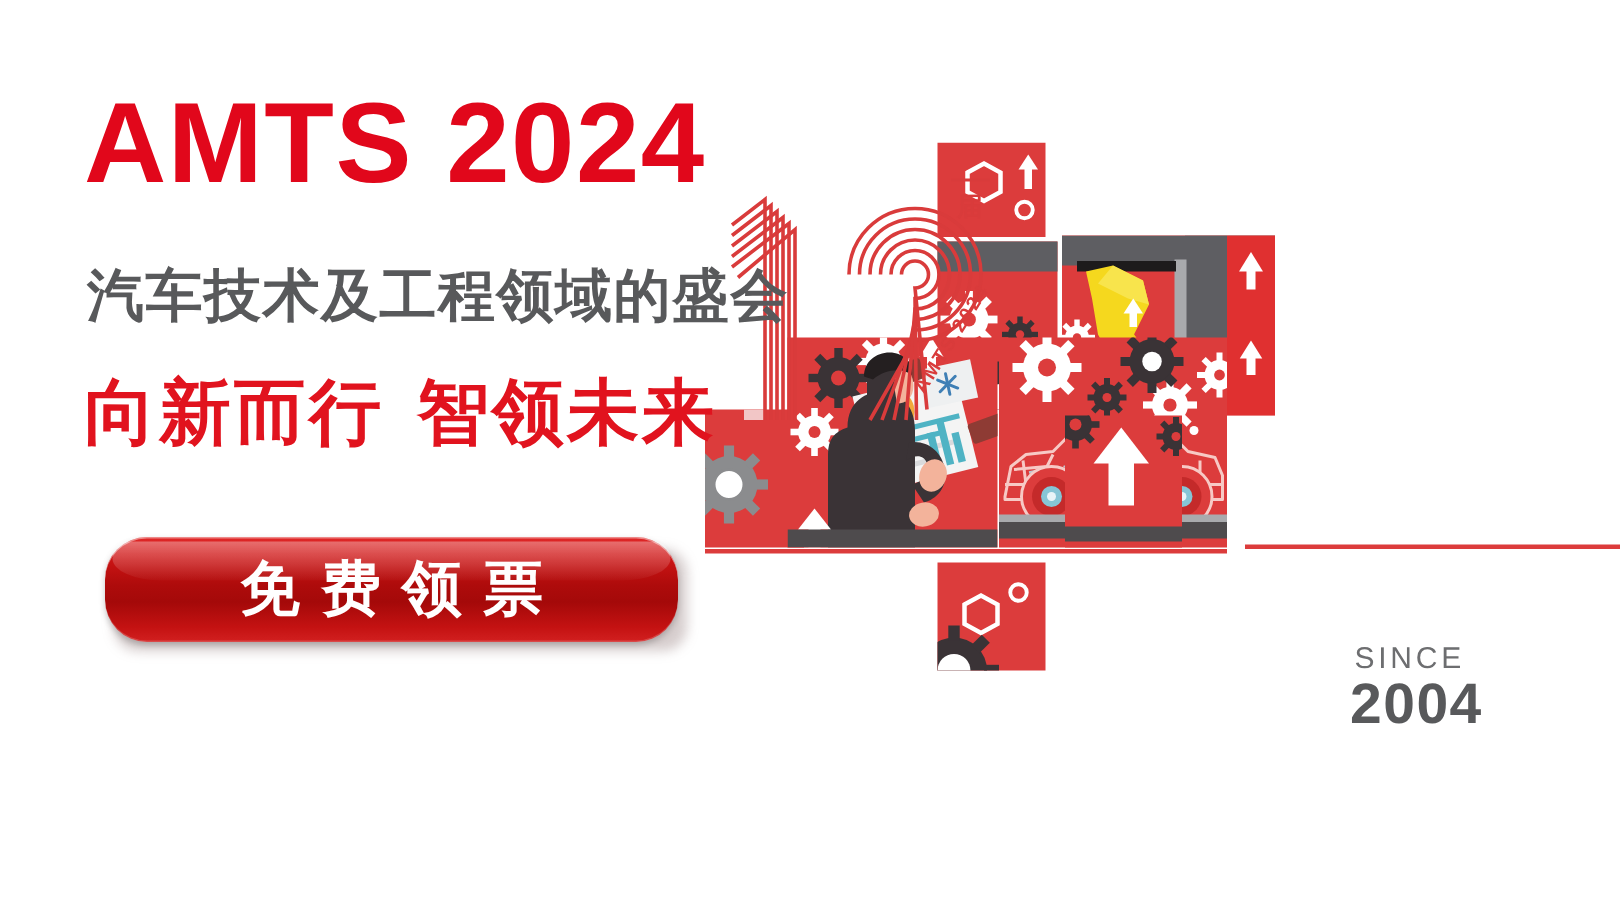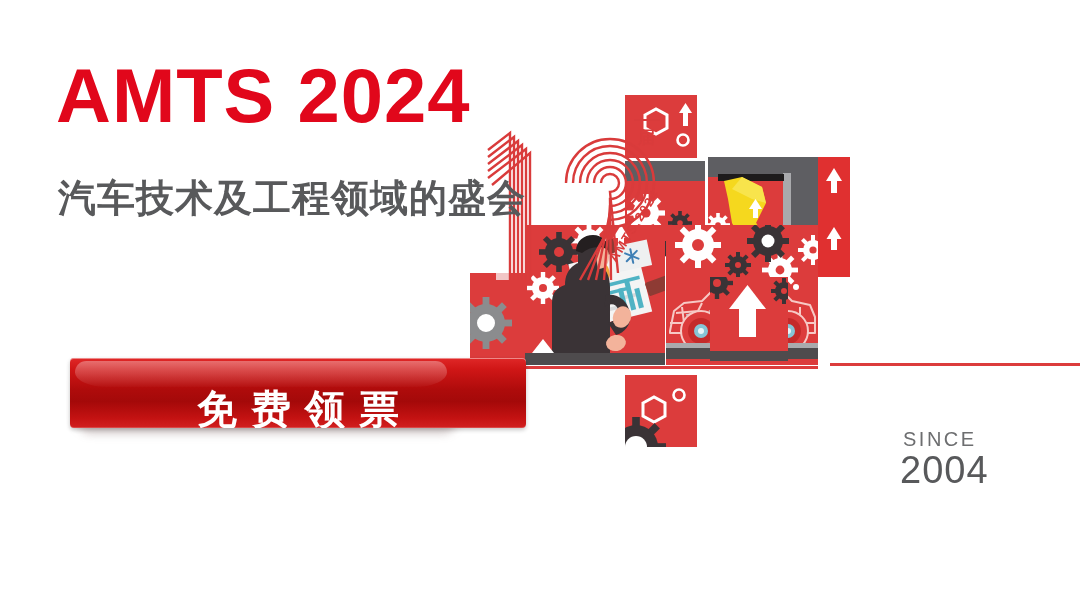--- a/index.html
+++ b/index.html
@@ -70,44 +70,44 @@
     width: 382px;
     height: 68px;
     border-radius: 16px;
     background: rgba(120,90,90,0.30);
     filter: blur(4px);
   }
   .cta-button {
     position: absolute;
     left: 0;
     top: 0;
-    width: 456px;
+    width: 382px;
     height: 70px;
     border: none;
-    border-radius: 4px;
+    border-radius: 28px;
     background:
       linear-gradient(to bottom,
         #e02828 0%,
         #d01616 16%,
         #ae0b0b 46%,
         #a40909 62%,
         #c41212 86%,
         #d22020 100%);
     box-shadow:
       inset 0 1px 0 rgba(255,255,255,0.45),
       inset 0 -1px 0 rgba(255,255,255,0.18),
       0 2px 4px rgba(0,0,0,0.22);
     color: #ffffff;
     font-family: "Liberation Sans", "DejaVu Sans", sans-serif;
     font-size: 40px;
     font-weight: bold;
     letter-spacing: 14px;
     text-indent: 14px;
     cursor: pointer;
-    padding: 16px;
+    padding: 0;
     line-height: 70px;
     overflow: hidden;
   }
   .cta-gloss {
     position: absolute;
     left: 5px;
     top: 3px;
     width: 372px;
     height: 26px;
     border-radius: 14px 14px 40px 40px / 14px 14px 18px 18px;
@@ -143,21 +143,21 @@
     color: #6d6e70;
     font-weight: normal;
   }
   .since-year {
     position: absolute;
     left: 900px;
     top: 450px;
     font-size: 38px;
     letter-spacing: 1px;
     color: #58595b;
-    font-weight: normal;
+    font-weight: bold;
     line-height: 1.1;
   }
 </style>
 </head>
 <body>
 
 <div id="banner">
 
   <div class="collage">
     <svg width="610" height="420" viewBox="0 0 610 420" xmlns="http://www.w3.org/2000/svg">
@@ -649,20 +649,23 @@
       </g>
     </svg>
   </div>
 
   <div class="since-label">SINCE</div>
   <div class="since-year">2004</div>
 
   <div class="title-main">AMTS 2024</div>
   <div class="title-sub">汽车技术及工程领域的盛会</div>
 
+  <div class="slogan">
+    <span>向新而行</span><span class="gap"></span><span>智领未来</span>
+  </div>
 
   <div class="cta-wrap">
     <div class="cta-shadow"></div>
     <button class="cta-button">免费领票</button>
     <div class="cta-gloss"></div>
   </div>
 
 
 </div>
 

